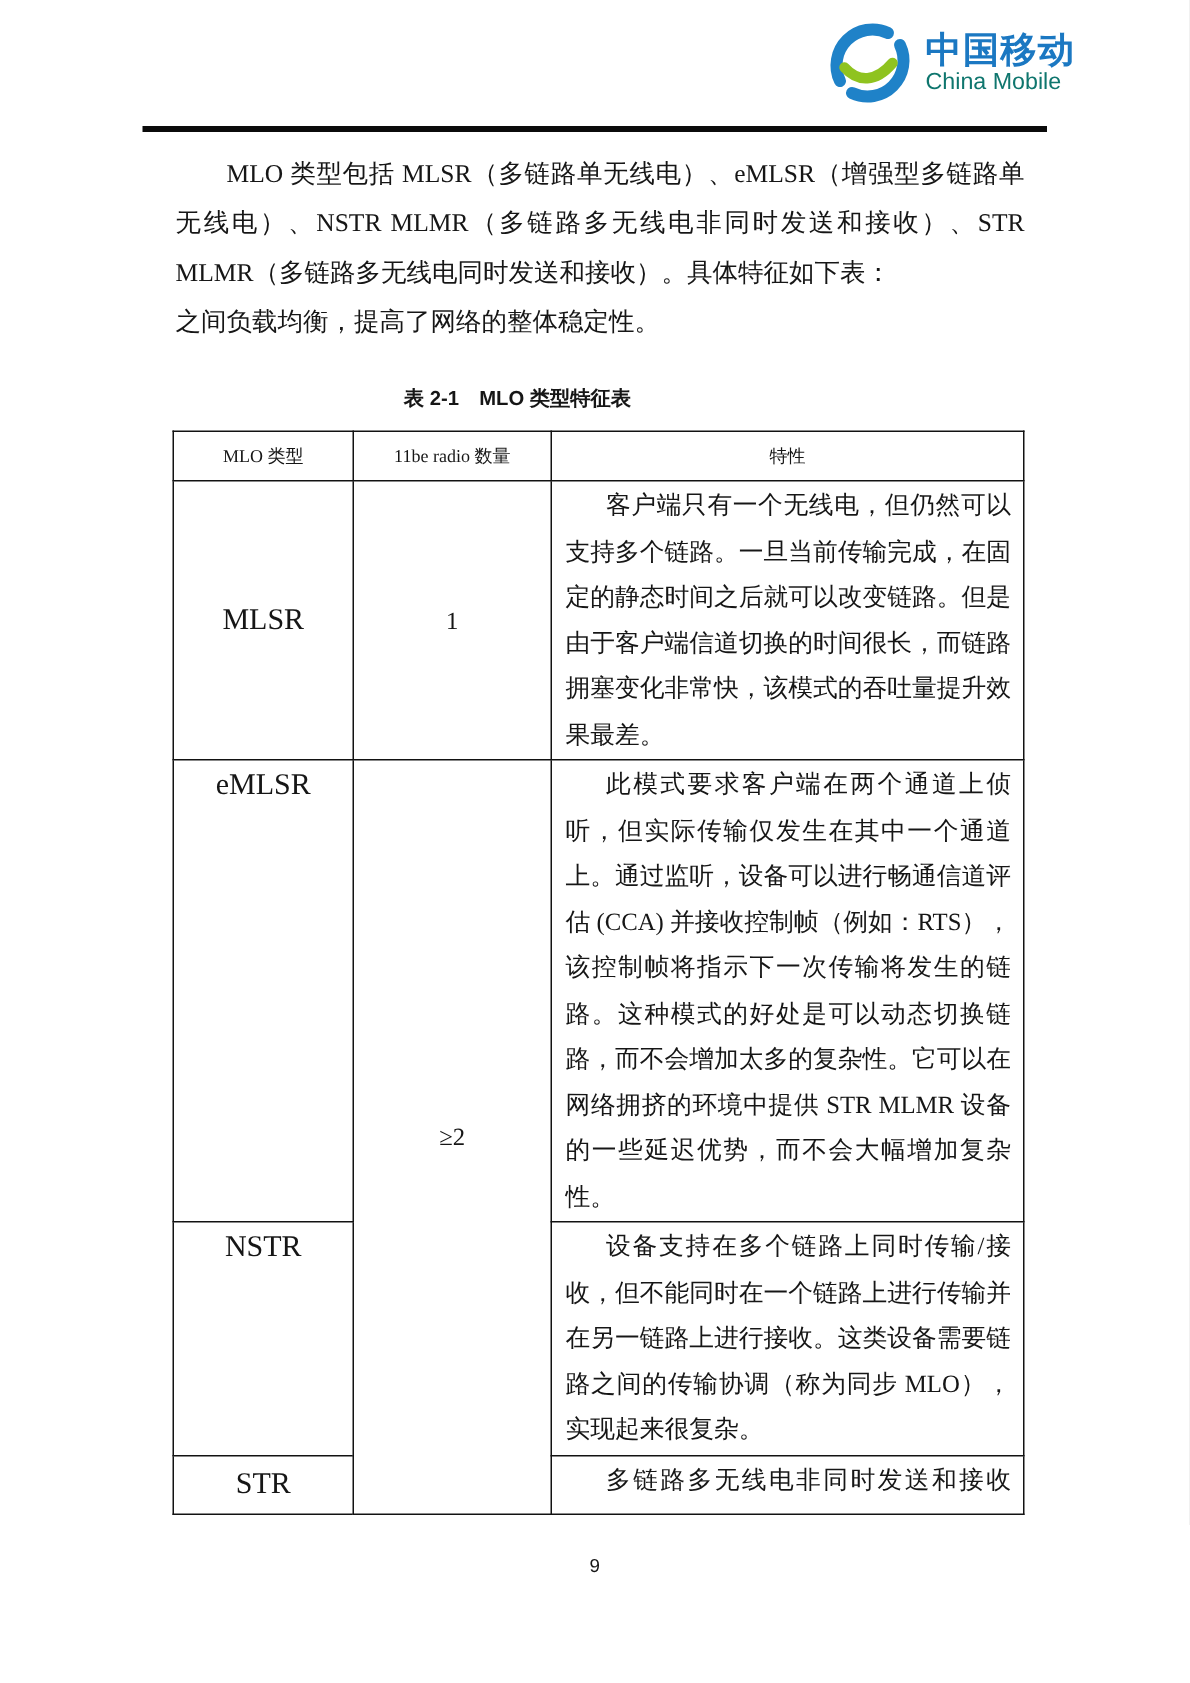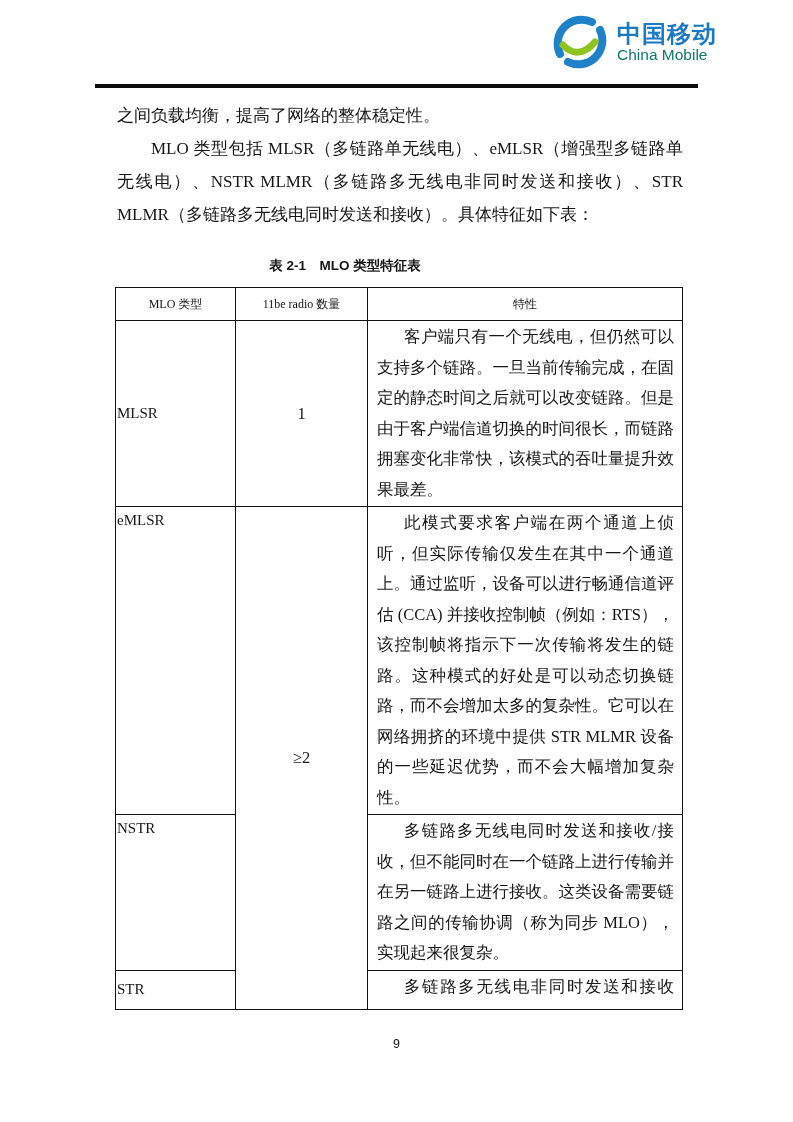--- a/index.html
+++ b/index.html
@@ -21,21 +21,21 @@
   .para.indent{text-indent:2em;}
 
   
   .caption{position:absolute;top:257px;left:0;width:690px;text-align:center;
            font-family:"Liberation Sans","DejaVu Sans",sans-serif;font-size:13.5px;font-weight:600;}
   .tblwrap{position:absolute;top:287px;left:115px;}
   table{border-collapse:collapse;table-layout:fixed;width:567px;font-size:16.5px;color:#161616;}
   col.c1{width:120px;}col.c2{width:132px;}col.c3{width:315px;}
   th,td{border:1.5px solid #121212;}
   th{height:30px;font-weight:normal;font-size:12px;text-align:center;vertical-align:middle;}
-  td.type{font-size:15px;}
+  td.type{text-align:center;font-size:20px;}
   td.count{text-align:center;vertical-align:middle;}
   .v-mid{vertical-align:middle;}
   .v-top{vertical-align:top;padding-top:5px;}
   td.feature{vertical-align:top;padding:1px 8px 1px 9px;}
   td.feature p{margin:0;text-indent:27px;text-align:justify;text-justify:inter-character;line-height:30.5px;}
   td.feature p.last-just{text-align-last:justify;}
   tr.row-mlsr{height:185px;}
   tr.row-emlsr{height:307px;}
   tr.row-nstr{height:152px;}
   tr.row-str{height:39px;margin-top:11px;}
@@ -59,22 +59,22 @@
     </svg>
     <div class="logo-text">
       <span class="logo-cn" style="color:#1B78C2">中国移动</span>
       <span class="logo-en" style="color:#0f766e">China Mobile</span>
     </div>
   </div>
 
   <div class="rule"></div>
 
   <div class="content">
+    <p class="para indent">MLO 类型包括 MLSR（多链路单无线电）、eMLSR（增强型多链路单无线电）、NSTR MLMR（多链路多无线电非同时发送和接收）、STR MLMR（多链路多无线电同时发送和接收）。具体特征如下表：</p>
     <p class="para">之间负载均衡，提高了网络的整体稳定性。</p>
-    <p class="para indent">MLO 类型包括 MLSR（多链路单无线电）、eMLSR（增强型多链路单无线电）、NSTR MLMR（多链路多无线电非同时发送和接收）、STR MLMR（多链路多无线电同时发送和接收）。具体特征如下表：</p>
   </div>
 
   <div class="caption">表 2-1　MLO 类型特征表</div>
 
   <div class="tblwrap">
     <table>
       <colgroup>
           <col class="c1">
           <col class="c2">
           <col class="c3">
@@ -97,21 +97,21 @@
         <tr class="row-emlsr">
           <td class="type v-top">eMLSR</td>
           <td class="count" rowspan="3">≥2</td>
           <td class="feature">
             <p>此模式要求客户端在两个通道上侦听，但实际传输仅发生在其中一个通道上。通过监听，设备可以进行畅通信道评估 (CCA) 并接收控制帧（例如：RTS），该控制帧将指示下一次传输将发生的链路。这种模式的好处是可以动态切换链路，而不会增加太多的复杂性。它可以在网络拥挤的环境中提供 STR MLMR 设备的一些延迟优势，而不会大幅增加复杂性。</p>
           </td>
         </tr>
         <tr class="row-nstr">
           <td class="type v-top">NSTR</td>
           <td class="feature">
-            <p>多链路多无线电同时发送和接收/接收，但不能同时在一个链路上进行传输并在另一链路上进行接收。这类设备需要链路之间的传输协调（称为同步 MLO），实现起来很复杂。</p>
+            <p>设备支持在多个链路上同时传输/接收，但不能同时在一个链路上进行传输并在另一链路上进行接收。这类设备需要链路之间的传输协调（称为同步 MLO），实现起来很复杂。</p>
           </td>
         </tr>
         <tr class="row-str">
           <td class="type v-mid">STR</td>
           <td class="feature">
             <p class="last-just">多链路多无线电非同时发送和接收</p>
           </td>
         </tr>
       </tbody>
     </table>

